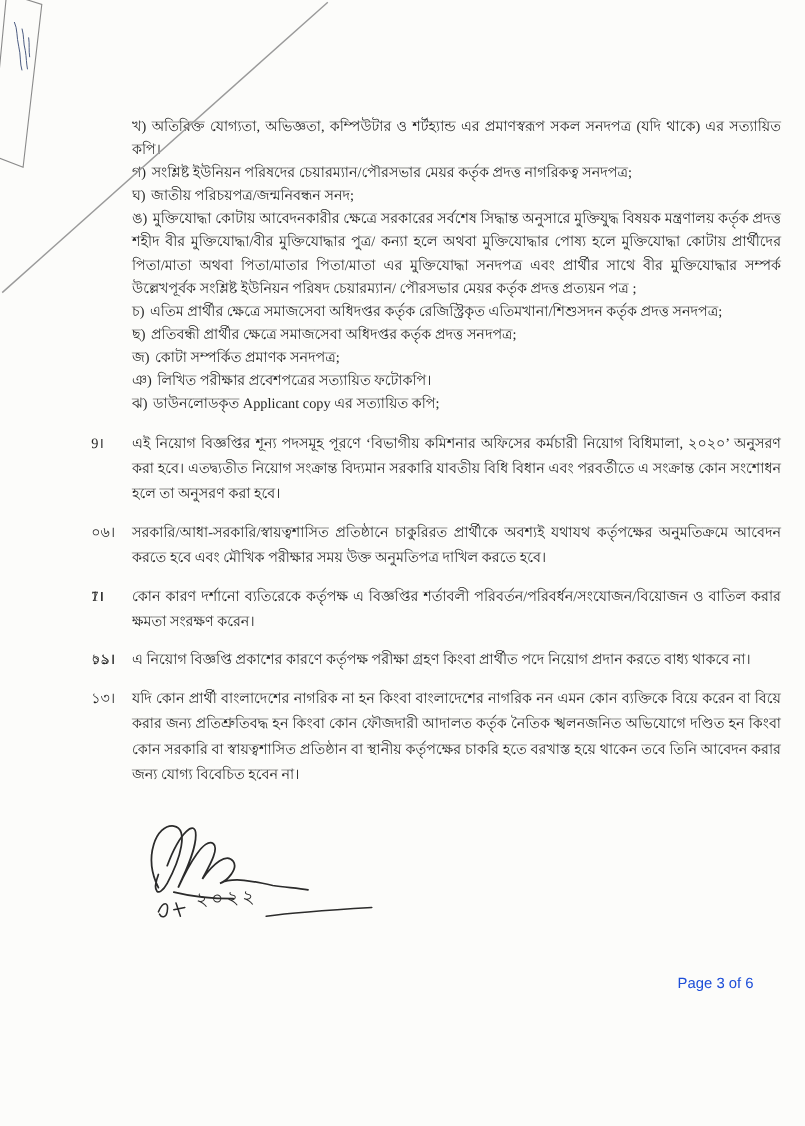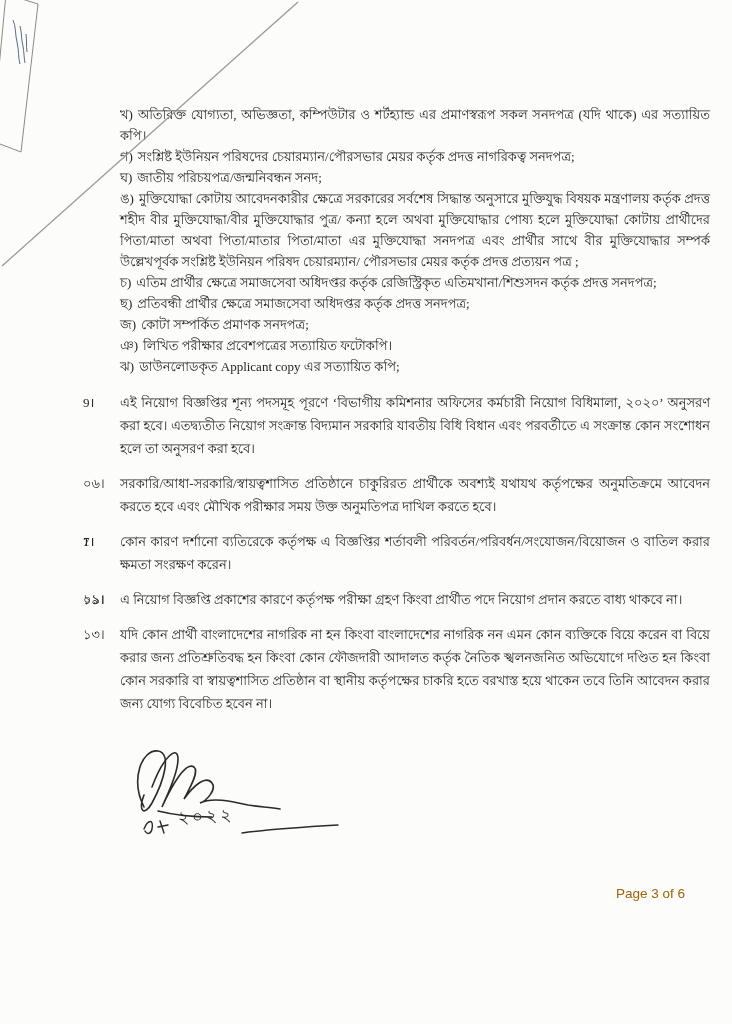--- a/index.html
+++ b/index.html
@@ -26,21 +26,21 @@
   }
   .sig-wrap{margin-top:26px;height:100px;position:relative;}
   .sig-date{
     position:absolute;left:58px;top:62px;
     font-family:"DejaVu Sans",sans-serif;font-size:17px;color:#2b2b2b;
     transform:rotate(-3deg);letter-spacing:3px;
   }
   .footer{
     position:absolute;left:616px;top:886px;
     font-family:"Liberation Sans","DejaVu Sans",sans-serif;
-    font-size:13.5px;color:#a16207;
+    font-size:13.5px;color:#1d4ed8;
   }
 </style>
 </head>
 <body>
 
 <div class="page">
 
   <svg class="corner-art" width="320" height="290" viewBox="0 0 320 290">
     <path d="M298,2 L2,266" stroke="#9a9a9a" stroke-width="1.3" fill="none"></path>
     <path d="M6,-6 L38,4 L21,152 L-8,141 Z" stroke="#8a8a8a" stroke-width="1" fill="none"></path>

